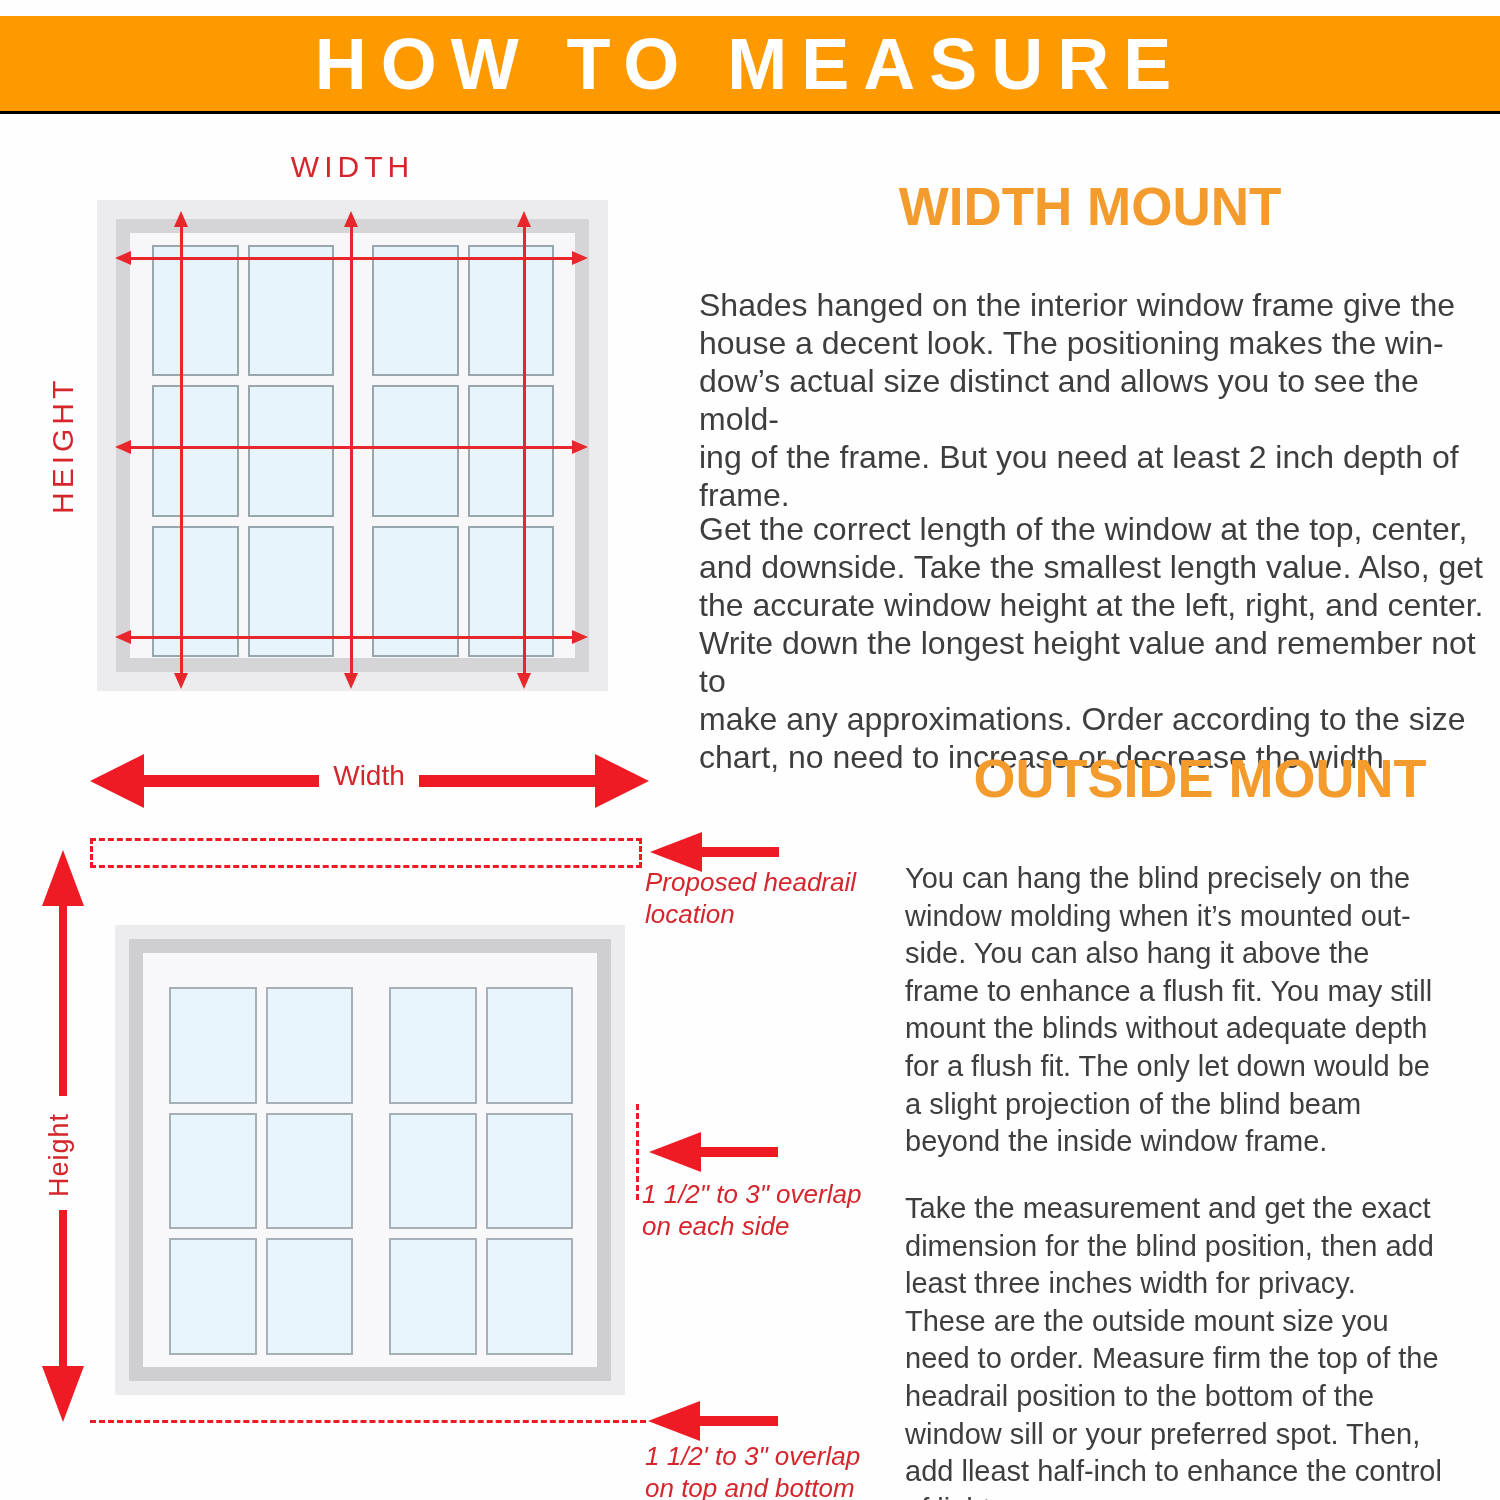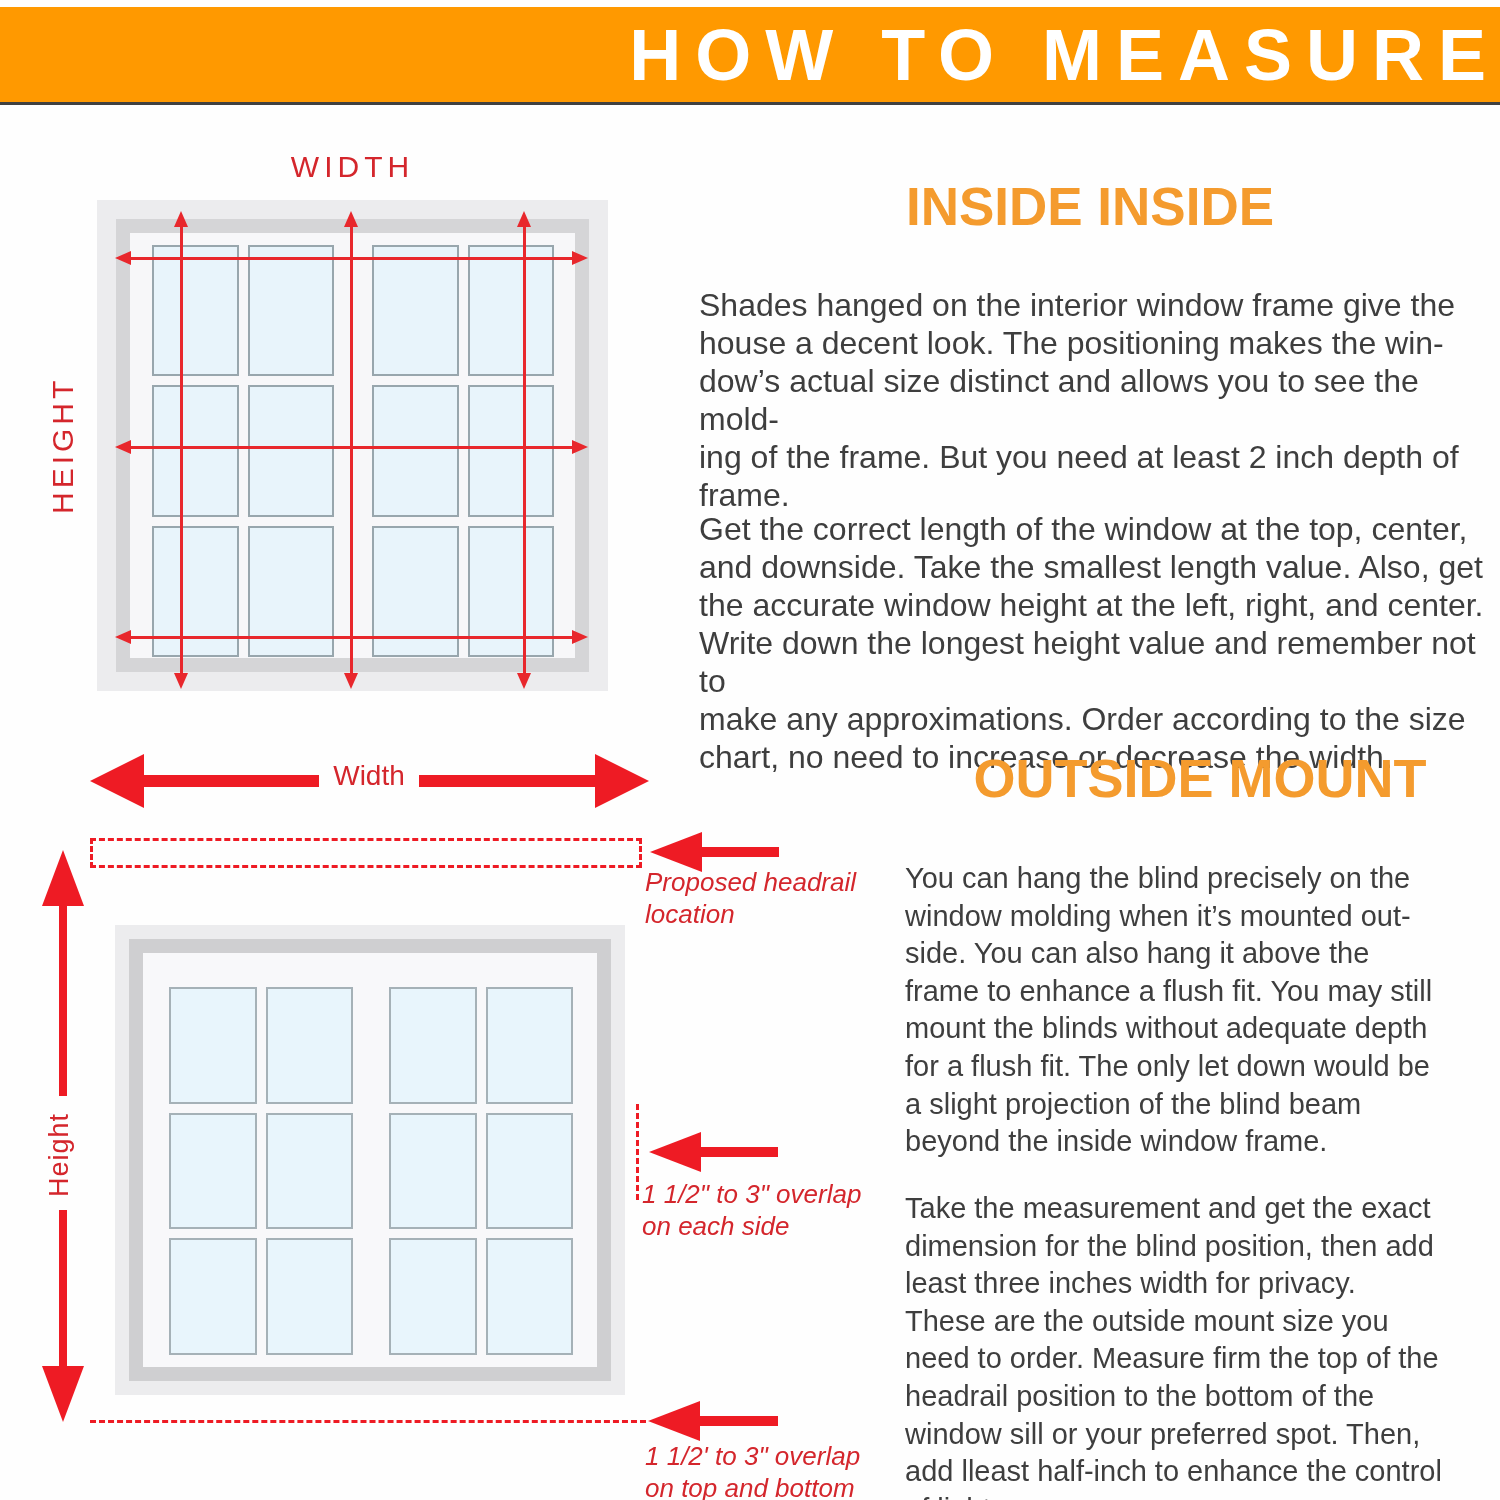--- a/index.html
+++ b/index.html
@@ -1,21 +1,21 @@
 <!DOCTYPE html>
 <html><head>
 <meta charset="utf-8">
 <style>
   html,body{margin:0;padding:0;background:#fff;}
   .page{position:relative;width:1500px;height:1500px;background:#fefefe;overflow:hidden;
         font-family:"Liberation Sans", sans-serif;}
 
   
-  .banner{position:absolute;left:0;top:7px;width:1500px;height:95px;background:#ff9900;
-          border-bottom:3px solid #404040;display:flex;align-items:center;justify-content:flex-end;}
+  .banner{position:absolute;left:0;top:16px;width:1500px;height:95px;background:#ff9900;
+          border-bottom:3px solid #000000;display:flex;align-items:center;justify-content:center;}
   .banner h1{margin:0;color:#ffffff;font-size:72px;font-weight:bold;letter-spacing:14px;
              font-family:"Liberation Sans", sans-serif;}
 
   
   :root{--red:#e8272c;--red2:#ee1b24;--redtext:#d4262c;}
   .redlbl{position:absolute;color:var(--redtext);white-space:pre-line;}
 
   
   .ta-h{position:absolute;height:3px;background:var(--red);}
   .ta-h:before,.ta-h:after{content:"";position:absolute;top:-6px;width:0;height:0;
@@ -128,21 +128,21 @@
 
     <div class="ta-h" style="left:130px;width:443px;top:257px;"></div>
     <div class="ta-h" style="left:130px;width:443px;top:446px;"></div>
     <div class="ta-h" style="left:130px;width:443px;top:636px;"></div>
     <div class="ta-v" style="top:226px;height:448px;left:180px;"></div>
     <div class="ta-v" style="top:226px;height:448px;left:350px;"></div>
     <div class="ta-v" style="top:226px;height:448px;left:523px;"></div>
   </section>
 
   <section>
-    <h2 class="mount-heading inside-heading">INSIDE INSIDE</h2>
+    <h2 class="mount-heading inside-heading">WIDTH MOUNT</h2>
     <p class="para p-in" style="top:254px;">Shades hanged on the interior window frame give the
 house a decent look. The positioning makes the win-
 dow’s actual size distinct and allows you to see the mold-
 ing of the frame. But you need at least 2 inch depth of
 frame.</p>
     <p class="para p-in" style="top:478px;">Get the correct length of the window at the top, center,
 and downside. Take the smallest length value. Also, get
 the accurate window height at the left, right, and center.
 Write down the longest height value and remember not to
 make any approximations. Order according to the size

